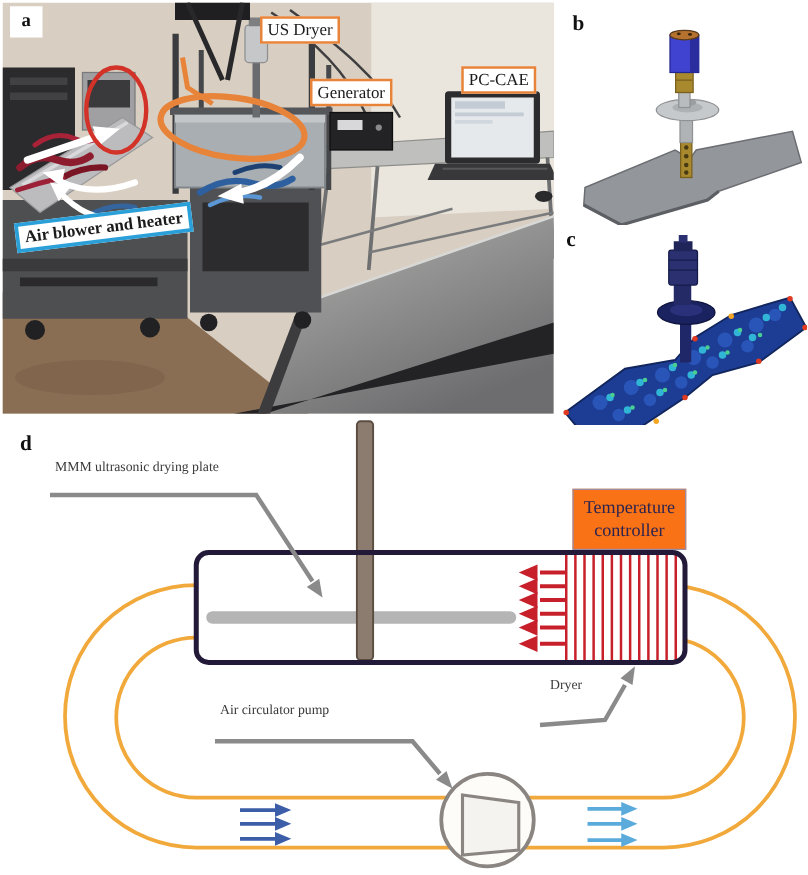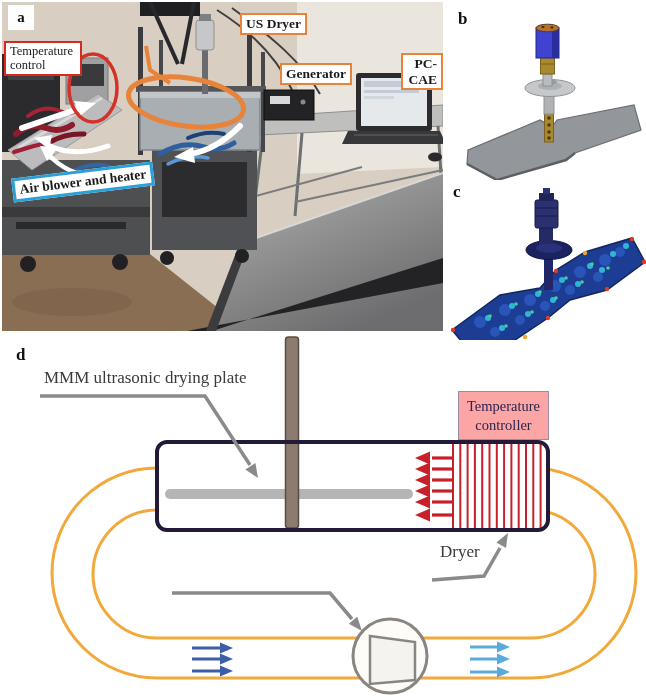--- a/index.html
+++ b/index.html
@@ -8,30 +8,30 @@
   .abs{position:absolute;}
   svg{display:block;}
 
   
   .panel-letter{position:absolute;font-weight:bold;font-size:17px;color:#111;line-height:1;}
 
   
   .panel-a{position:absolute;left:2px;top:2px;width:441px;height:329px;}
   .photo-label{position:absolute;background:#fff;color:#1b1b1b;text-align:center;
                line-height:1.15;padding:1px 4px;box-sizing:border-box;}
-  .lbl-orange{border:2.5px solid #e8833a;font-size:13.5px;font-weight:700;margin-left:32px;}
+  .lbl-orange{border:2.5px solid #e8833a;font-size:13.5px;font-weight:400;}
   .lbl-red{border:2.5px solid #d42a20;font-size:12.5px;text-align:left;}
   .lbl-blue{border:3.5px solid #2b9fd8;font-size:13.5px;font-weight:600;transform:rotate(-7deg);}
   .a-badge{position:absolute;left:6px;top:3px;width:26px;height:25px;background:#fff;
            display:flex;align-items:center;justify-content:center;font-weight:bold;font-size:15px;color:#111;}
 
   
-  .schem-label{position:absolute;color:#3a3a3a;font-size:17px;line-height:1.15;white-space:nowrap;}
+  .schem-label{position:absolute;color:#3a3a3a;font-size:11px;line-height:1.15;white-space:nowrap;}
   .controller-box{position:absolute;left:458px;top:391px;width:91px;height:49px;
-                  background:#fca5a5;border:1.5px solid #9b8ba3;box-sizing:border-box;
+                  background:#f97316;border:1.5px solid #9b8ba3;box-sizing:border-box;
                   display:flex;align-items:center;justify-content:center;text-align:center;
                   color:#2b2350;font-size:14.5px;line-height:1.25;}
 </style>
 </head>
 <body>
 
 <div class="stage">
 
   <div class="panel-a">
     <svg width="441" height="329" viewBox="0 0 441 329">
@@ -146,21 +146,20 @@
         <path d="M 108 172 Q 72 180 46 152" stroke="#ffffff" stroke-width="4.5" fill="none" stroke-linecap="round"></path>
         <polygon points="38,144 55,147 45,159" fill="#ffffff"></polygon>
       </g>
 
       <ellipse cx="91" cy="86" rx="24" ry="34" fill="none" stroke="#d23227" stroke-width="3.5"></ellipse>
       <ellipse cx="184" cy="100" rx="58" ry="24" fill="none" stroke="#e8833a" stroke-width="5" transform="rotate(8 184 100)"></ellipse>
       <polyline points="144,44 148,68 168,81" fill="none" stroke="#e8833a" stroke-width="4" stroke-linejoin="round"></polyline>
     </svg>
 
     <div class="a-badge">a</div>
-    <div class="photo-label lbl-red" style="left:2px;top:39px;width:78px;">Temperature control</div>
     <div class="photo-label lbl-orange" style="left:206px;top:11px;">US Dryer</div>
     <div class="photo-label lbl-orange" style="left:246px;top:61px;">Generator</div>
     <div class="photo-label lbl-orange" style="left:367px;top:51px;text-align:right;">PC-CAE</div>
     <div class="photo-label lbl-blue" style="left:10px;top:168px;width:142px;">Air blower and heater</div>
   </div>
 
   <div class="abs" style="left:450px;top:8px;">
     <svg width="196" height="172" viewBox="0 0 196 172">
 
       <path d="M 18 142 L 90 112 L 102 119 L 107 112 L 184 97 L 191 122 L 125 145 L 116 152 L 47 172 L 17 156 Z" fill="#93969a" stroke="#6b6e72" stroke-width="1.2"></path>
@@ -344,15 +343,16 @@
       <g>
         <polyline points="432,245 484,241 500,213" fill="none" stroke="#8a8a8a" stroke-width="3.5"></polyline>
         <polygon points="508,198 506,212.9 496.4,207.5" fill="#8a8a8a"></polygon>
       </g>
     </svg>
   </div>
 
   <div class="schem-label" style="left:44px;top:368px;">MMM ultrasonic drying plate</div>
   <div class="controller-box">Temperature controller</div>
   <div class="schem-label" style="left:440px;top:542px;">Dryer</div>
+  <div class="schem-label" style="left:176px;top:562px;">Air circulator pump</div>
   <div class="panel-letter" style="left:16px;top:346px;">d</div>
 
 </div>
 
 </body></html>

